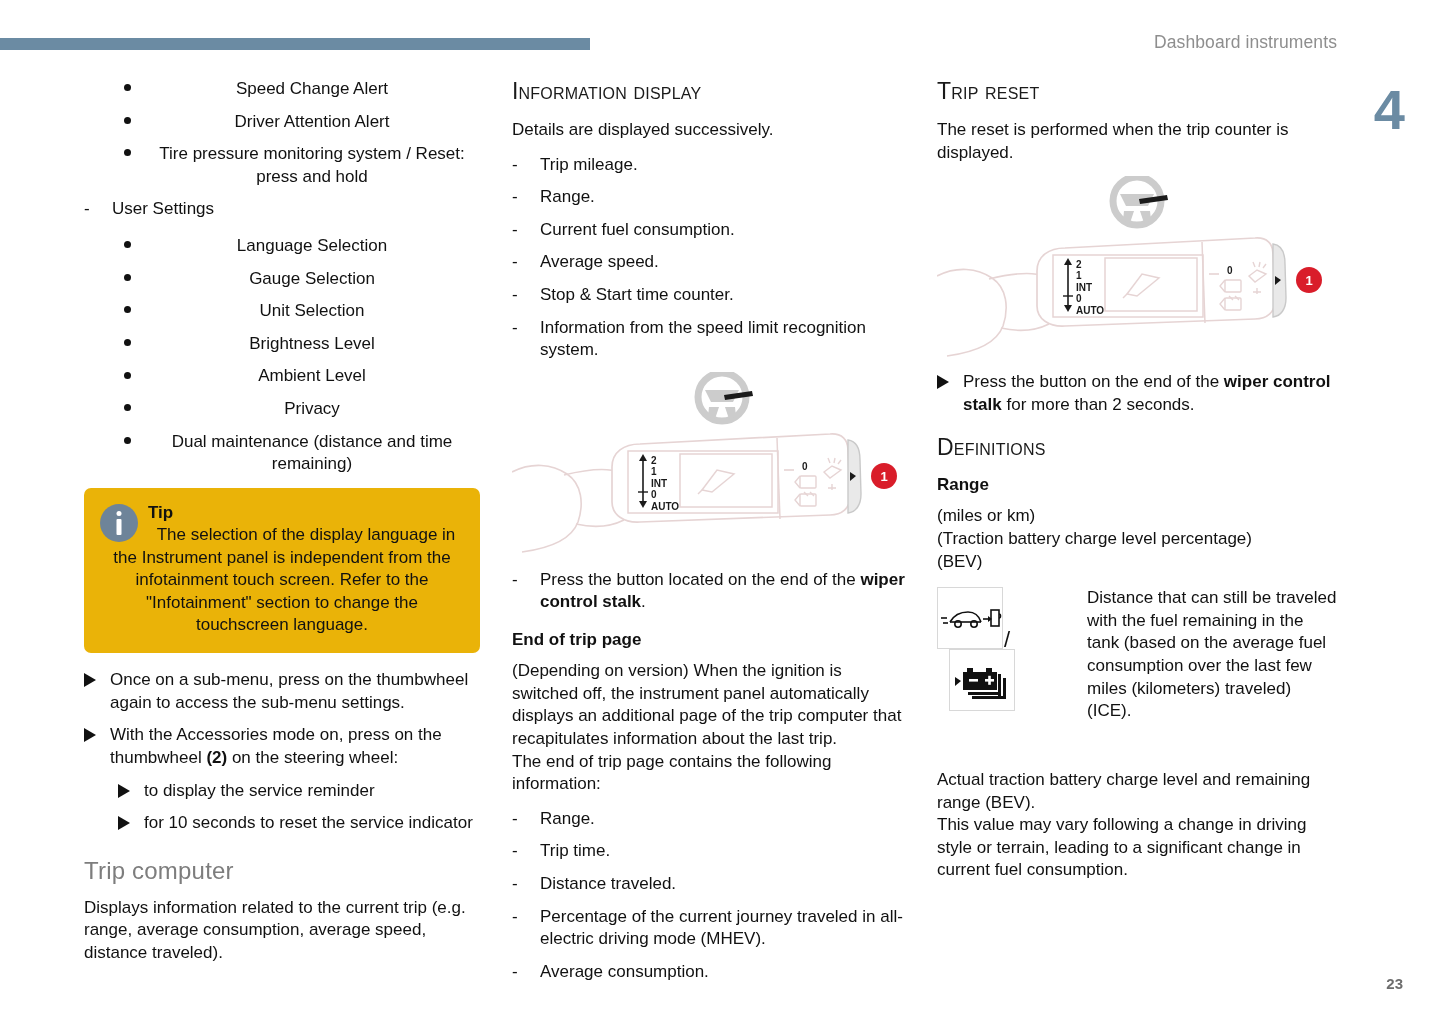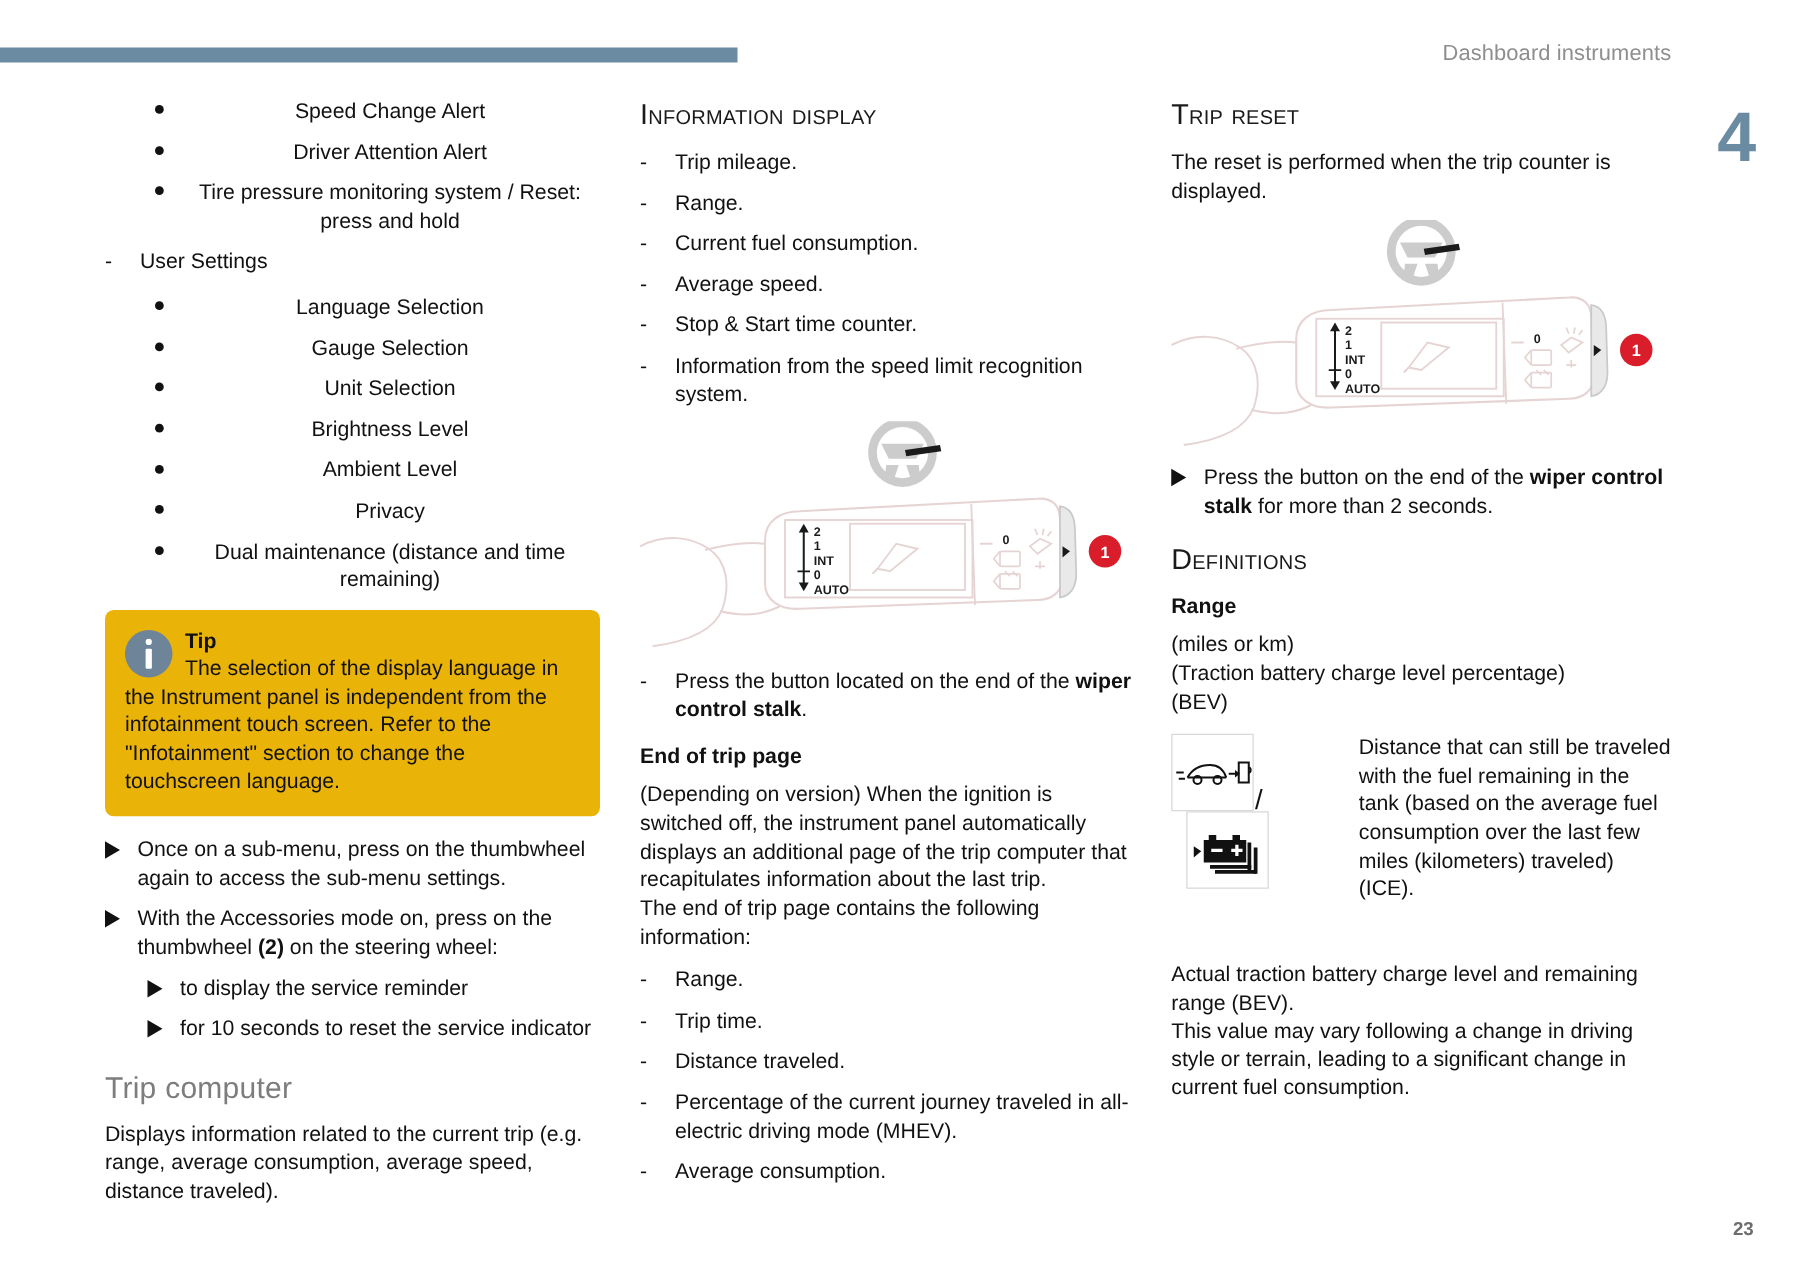--- a/index.html
+++ b/index.html
@@ -113,21 +113,21 @@
     content: ""; position: absolute; left: 50%; top: 7px;
     transform: translateX(-50%);
     width: 5px; height: 5px; border-radius: 50%; background: #fff;
   }
   .tip-icon::after {
     content: ""; position: absolute; left: 50%; top: 15px;
     transform: translateX(-50%);
     width: 5px; height: 16px; border-radius: 1px; background: #fff;
   }
   .tip-title { font-size: 17px; font-weight: bold; line-height: 1.3; }
-  .tip-text { font-size: 17px; line-height: 1.33; }
+  .tip-text { font-size: 17px; line-height: 1.33; text-align: center; }
 
   
   .illus { position: relative; width: 400px; }
   .illus svg { display: block; }
 
   
   .def-row { display: flex; align-items: flex-start; margin-top: 14px; }
   .def-icons { position: relative; flex: 0 0 auto; width: 146px; }
   .def-text { flex: 1 1 auto; font-size: 17px; line-height: 1.33; padding-left: 4px; }
   .icon-box {
@@ -229,20 +229,21 @@
       </div>
     </div>
 
     <div class="big-heading">Trip computer</div>
     <p class="body">Displays information related to the current trip (e.g. range, average consumption, average speed, distance traveled).</p>
   </div>
 
   <div class="col col-mid">
 
     <div class="sc-heading">Information display</div>
+    <p class="body">Details are displayed successively.</p>
 
     <ul class="plain">
       <li class="li dash">
           <span class="mk">-</span>
           <span class="tx">Trip mileage.</span>
         </li>
       <li class="li dash">
           <span class="mk">-</span>
           <span class="tx">Range.</span>
         </li>

